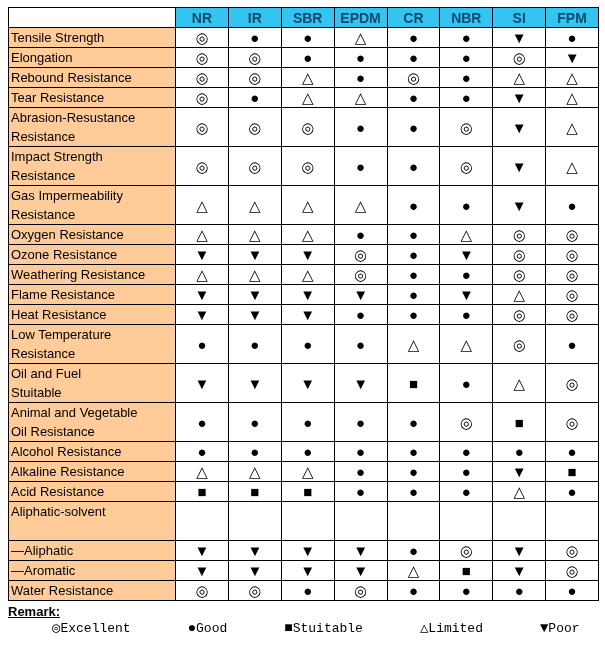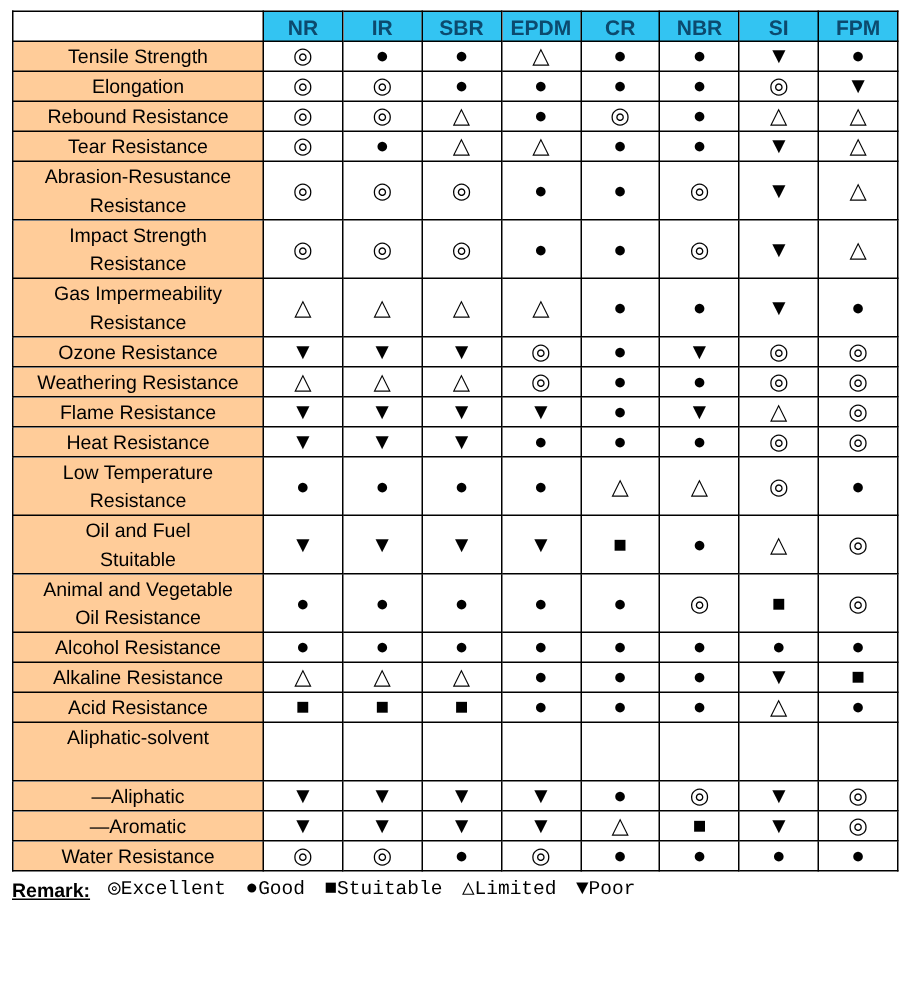--- a/index.html
+++ b/index.html
@@ -41,51 +41,52 @@
   }
   table.props thead th.corner { background: #ffffff; }
   td.prop {
     background: var(--property-bg);
     font-size: 13px;
     line-height: 19px;
     padding: 0 2px;
     white-space: pre-line;
     vertical-align: top;
     color: #000;
-    text-align: center;
   }
   td.sym {
     background: #ffffff;
     text-align: center;
     vertical-align: middle;
     font-size: 15px;
     line-height: 19px;
     height: 19px;
     padding: 0;
     color: #000;
   }
   tr.tall td { height: 39px; margin-top: 15px; }
   .remark {
     margin-top: 3px;
     display: flex;
-    align-items: flex-end;
+    align-items: flex-start;
     font-size: 13px;
     color: #000;
     white-space: nowrap;
+    flex-direction: column;
   }
   .remark-label {
     font-weight: bold;
     text-decoration: underline;
     margin-right: 12px;
     font-size: 13px;
   }
   .legend-item {
     font-family: "Liberation Mono", monospace;
     font-size: 13px;
     margin-right: 13px;
+    margin-left: 44px;
   }
   .legend-sym { font-size: 14px; }
 </style>
 </head>
 <body>
 
 <div class="page">
 
   <table class="props">
     <colgroup>
@@ -179,20 +180,31 @@
           <td class="sym">△</td>
           <td class="sym">△</td>
           <td class="sym">△</td>
           <td class="sym">△</td>
           <td class="sym">●</td>
           <td class="sym">●</td>
           <td class="sym">▼</td>
           <td class="sym">●</td>
         </tr>
         <tr>
+          <td class="prop">Oxygen Resistance</td>
+          <td class="sym">△</td>
+          <td class="sym">△</td>
+          <td class="sym">△</td>
+          <td class="sym">●</td>
+          <td class="sym">●</td>
+          <td class="sym">△</td>
+          <td class="sym">◎</td>
+          <td class="sym">◎</td>
+        </tr>
+        <tr>
           <td class="prop">Ozone Resistance</td>
           <td class="sym">▼</td>
           <td class="sym">▼</td>
           <td class="sym">▼</td>
           <td class="sym">◎</td>
           <td class="sym">●</td>
           <td class="sym">▼</td>
           <td class="sym">◎</td>
           <td class="sym">◎</td>
         </tr>

